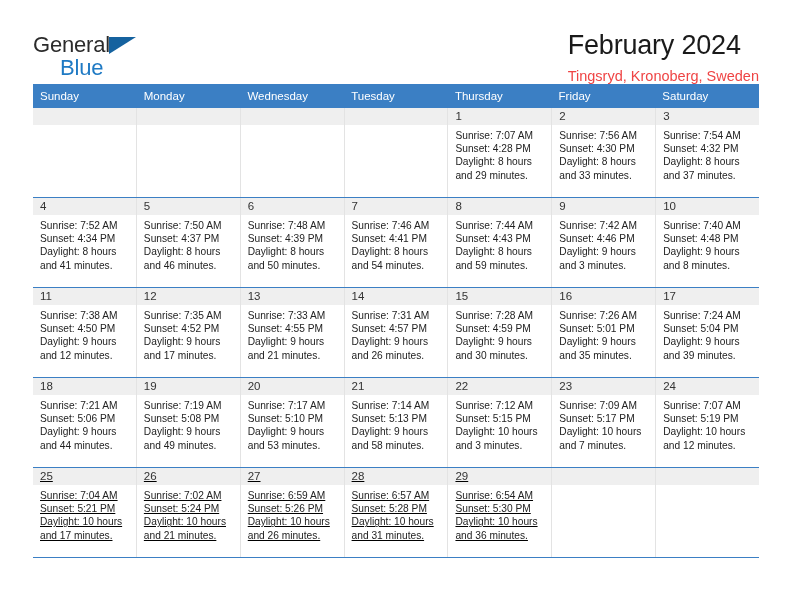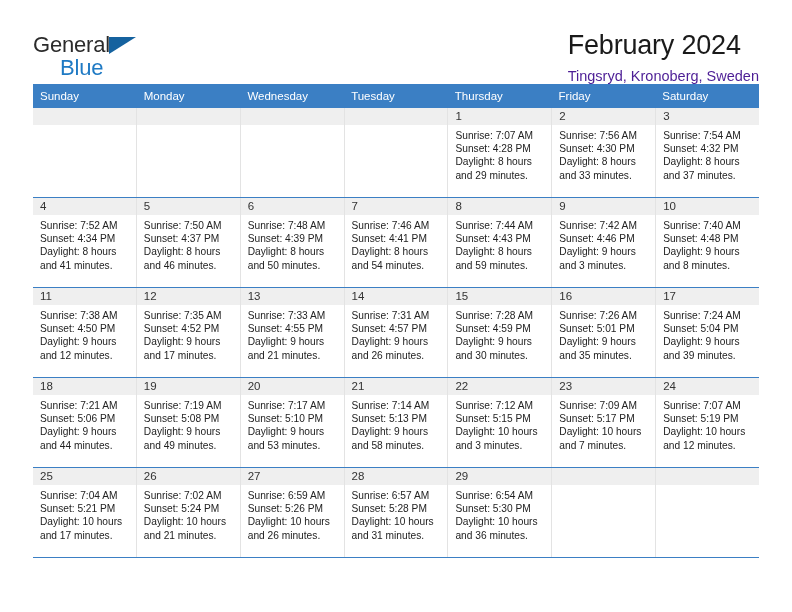--- a/index.html
+++ b/index.html
@@ -72,52 +72,51 @@
   }
   .cal-title {
     font-size: 27px;
     color: #1a1a1a;
     font-weight: 400;
     line-height: 31px;
     letter-spacing: -0.2px;
   }
   .cal-subtitle {
     font-size: 14.5px;
-    color: #4c1d95;
+    color: #ef4444;
     font-weight: 400;
     line-height: 20px;
     margin-top: 5px;
   }
 
   
   .calendar {
     margin: 10px 33px 0 33px;
     width: 726px;
   }
 
   .weekday-row {
     display: flex;
     background: #3b7fc4;
-    justify-content: flex-end;
   }
   .weekday {
     flex: 1 1 0;
     color: #ffffff;
     font-size: 11.5px;
     padding: 5px 0 5px 7px;
     line-height: 14px;
     white-space: nowrap;
   }
 
   .week-row {
     display: flex;
     border-bottom: 1.5px solid #3b7fc4;
     height: 90px;
   }
-  .week-row:last-child { border-bottom: 1.5px solid #3b7fc4; }
+  .week-row:last-child { border-bottom: 1.5px solid #3b7fc4; text-decoration: underline; }
 
   .day-cell {
     flex: 1 1 0;
     position: relative;
     background: #ffffff;
     border-right: 1px solid #e3e3e3;
     overflow: hidden;
   }
   .day-cell:last-child { border-right: none; }
 

